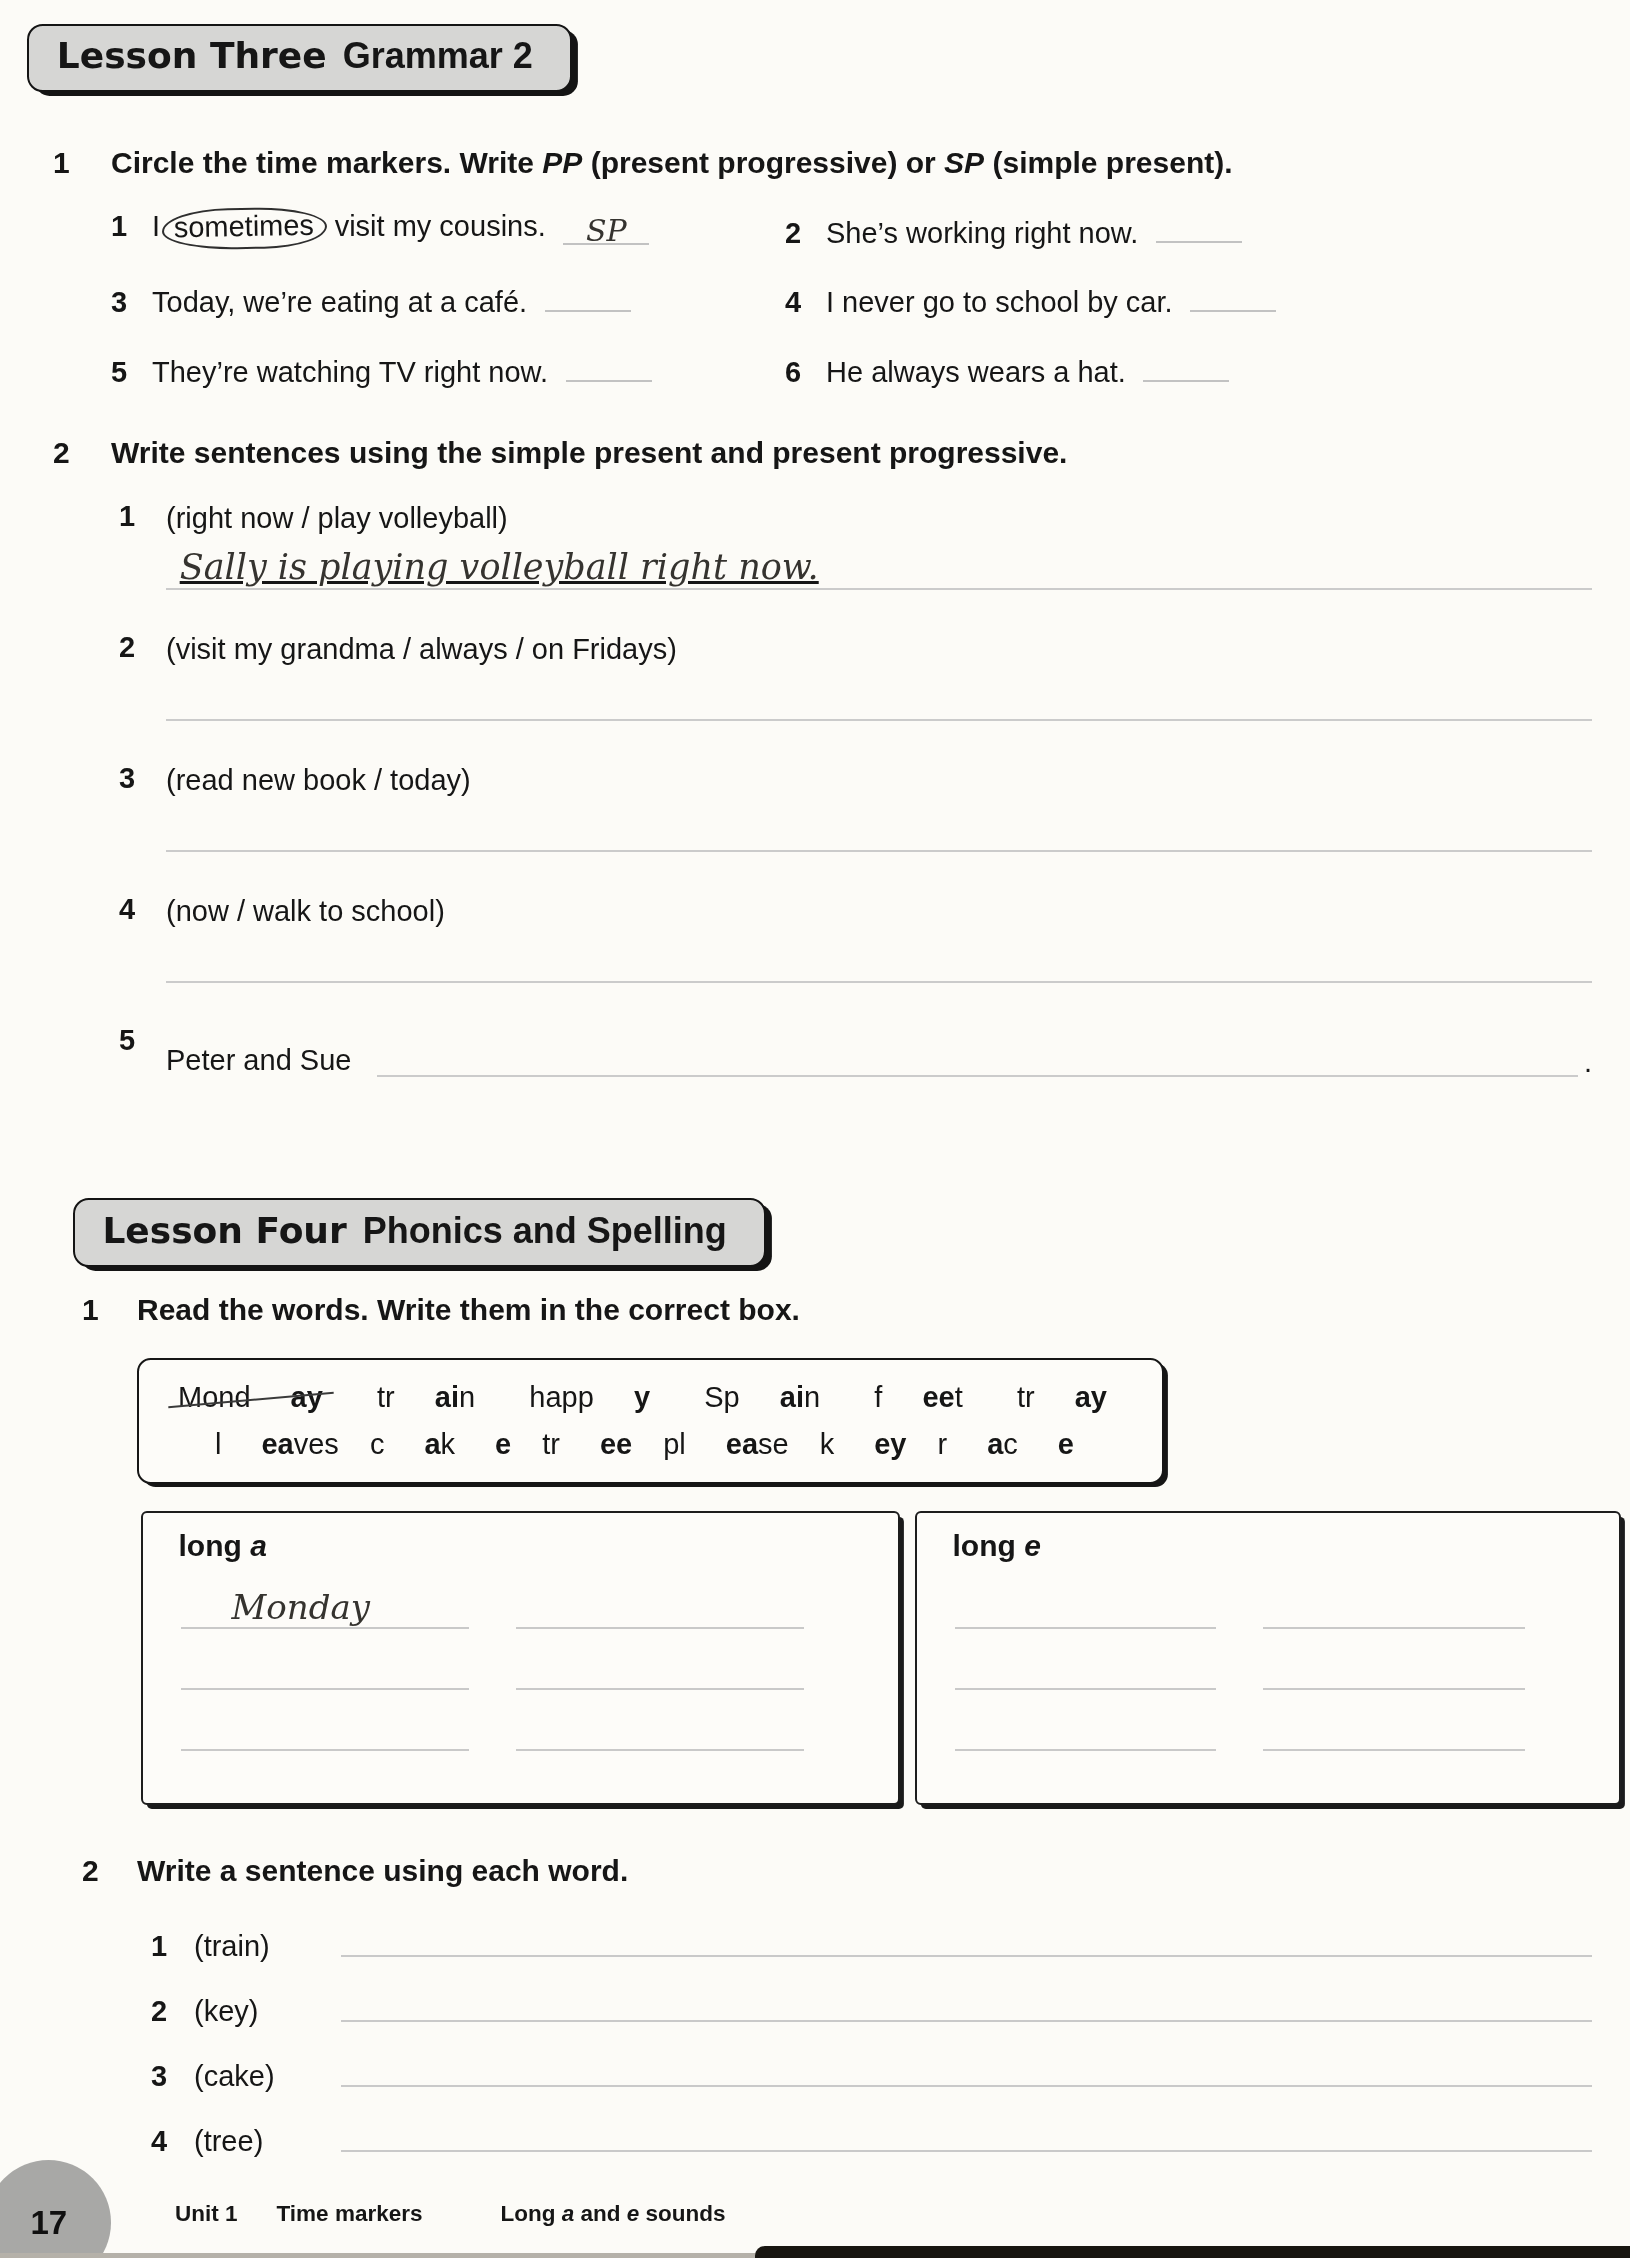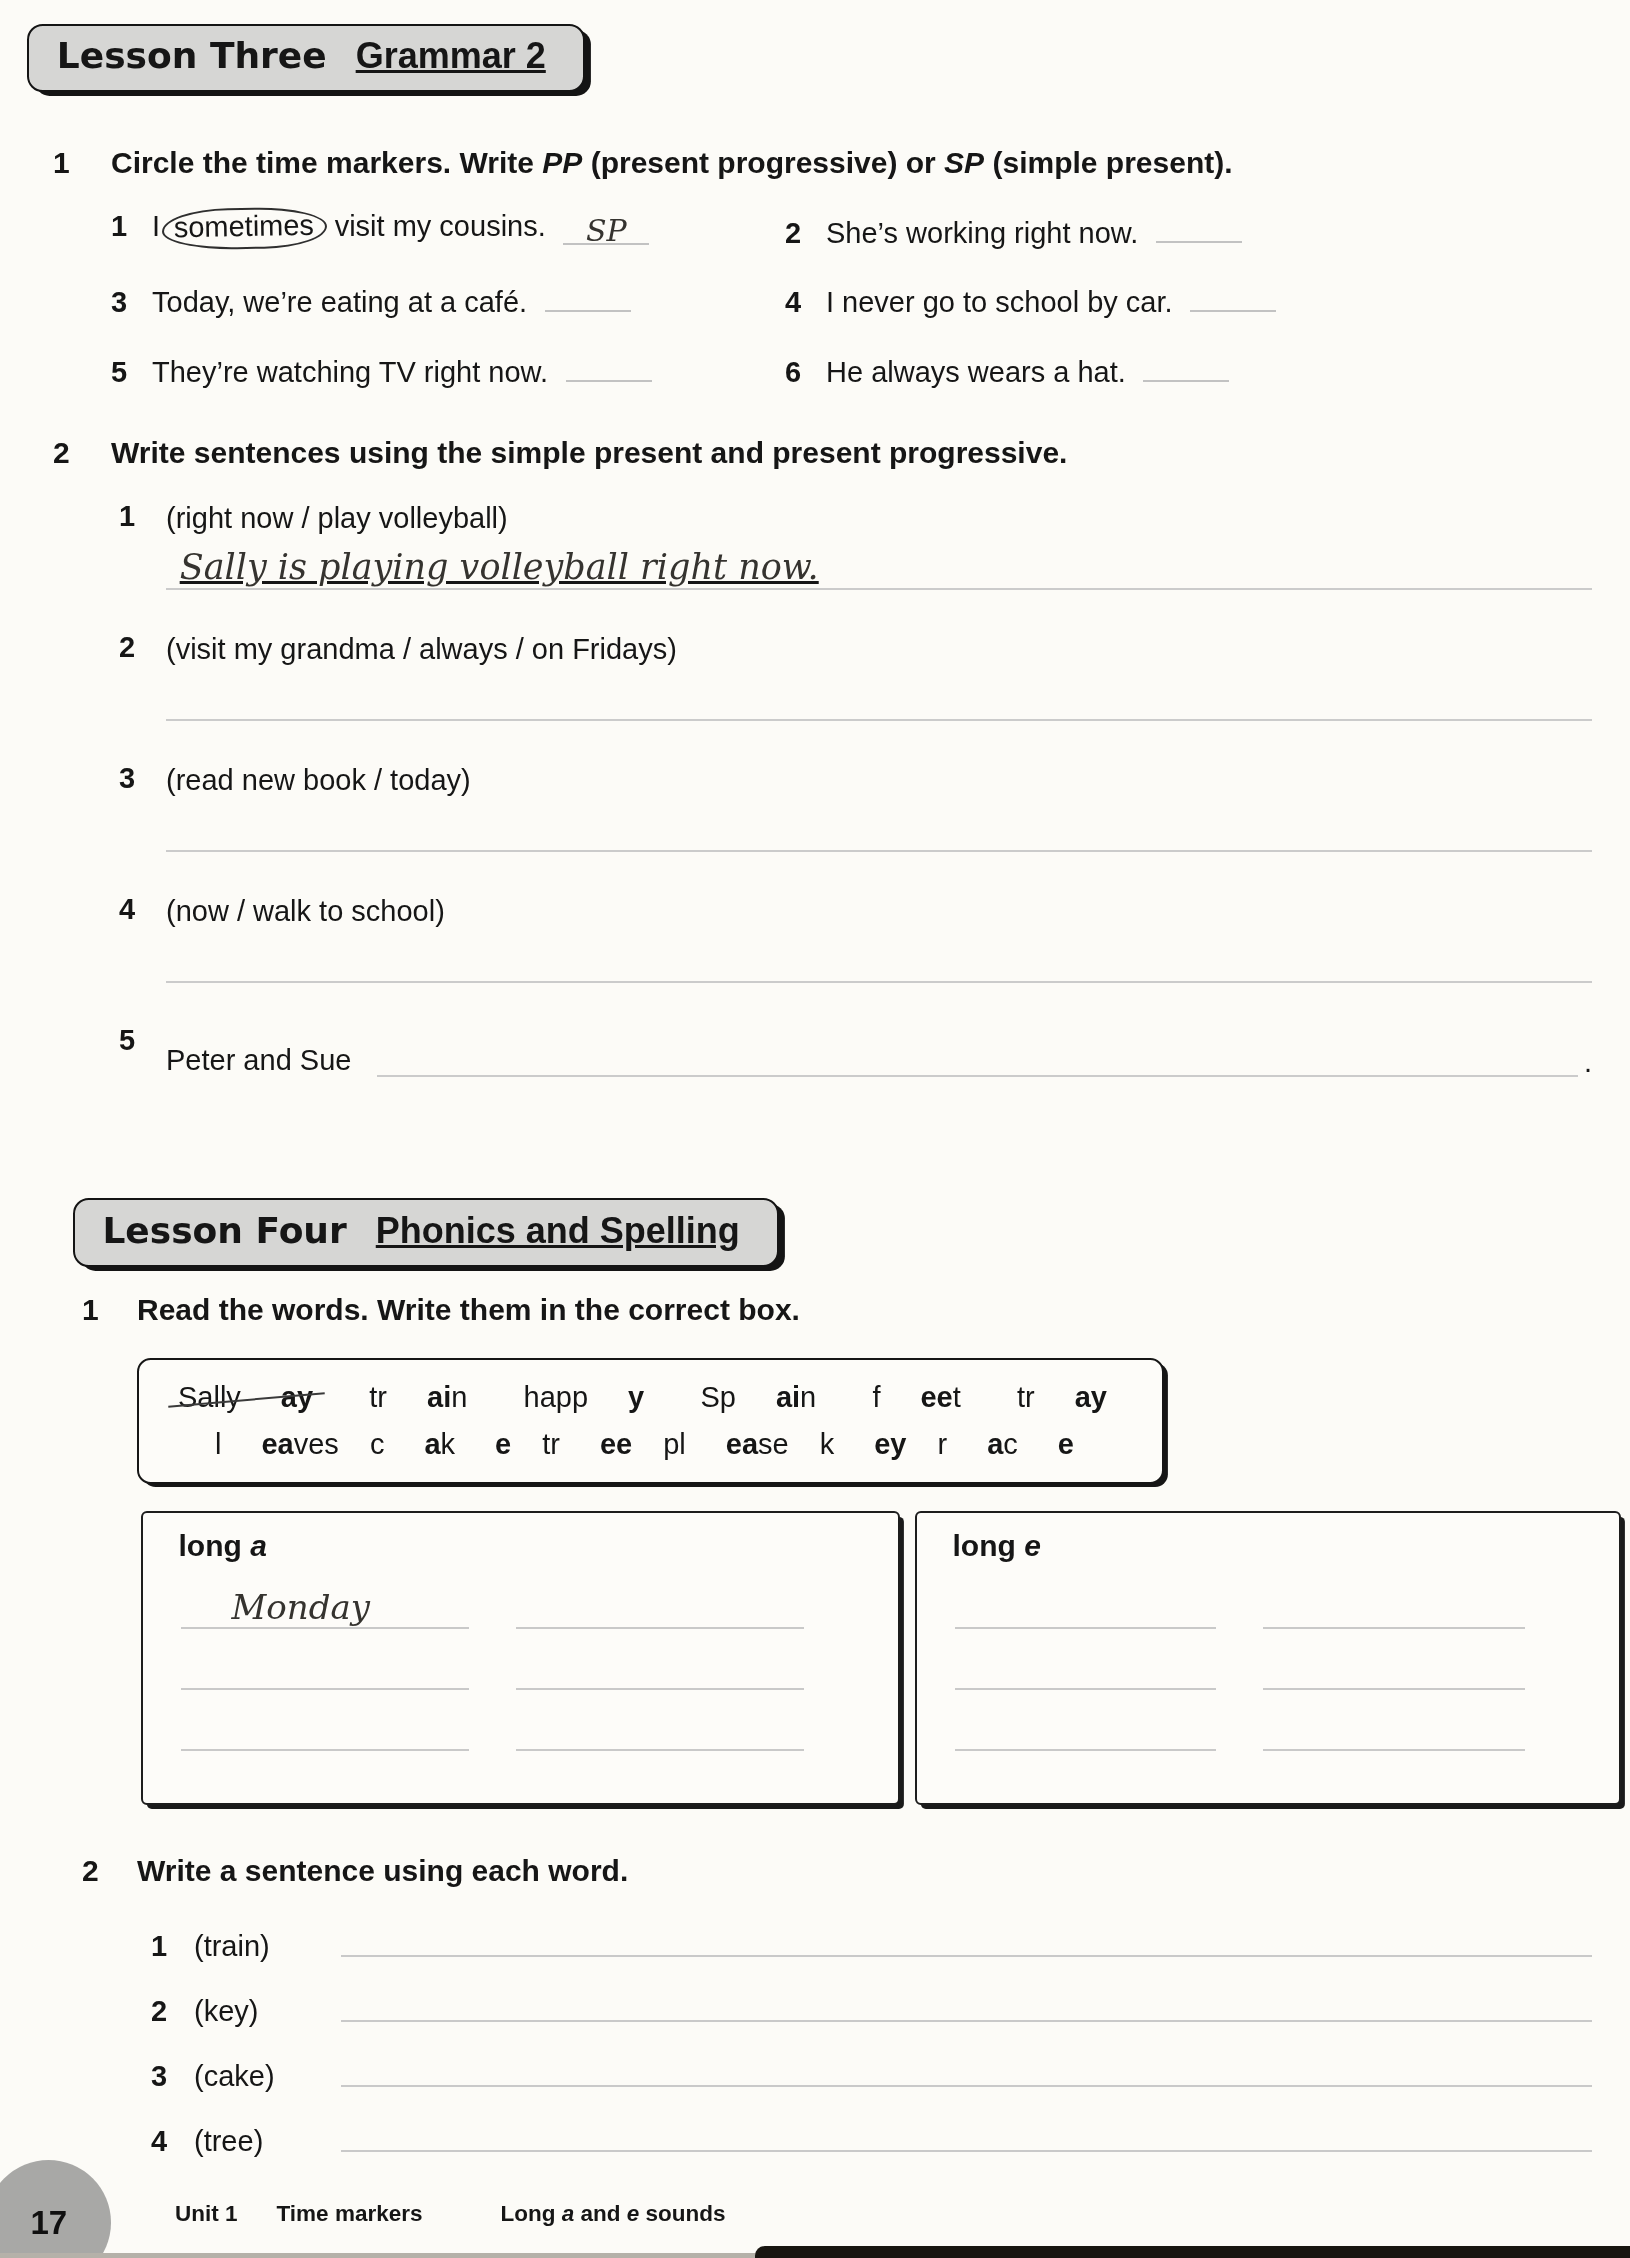--- a/index.html
+++ b/index.html
@@ -9,21 +9,21 @@
   }
   .page { position:absolute; inset:0; background:#fcfbf7; }
 
   
   .lesson-header {
     position:absolute; background:#d6d6d4; border:2.9px solid #141414;
     border-radius:15.7px; padding:8.8px 37px 12.7px 27.4px;
     box-shadow:6.9px 4.9px 0 -1px #141414; font-size:36px; line-height:1.2; white-space:nowrap;
   }
   .lh-bold { font-family:"DejaVu Sans", sans-serif; font-weight:bold; }
-  .lh-rest { font-weight:bold; margin-left:29px;text-decoration:underline; }
+  .lh-rest { font-weight:bold; margin-left:16px; }
 
   
   .ex-head { position:absolute; display:flex; font-weight:bold; font-size:30px; line-height:1.3; right:39px; }
   .ex-num { flex:none; width:58px; }
   .itb { font-style:italic; }
 
   
   .g-items {
     position:absolute; left:111px; top:208px; right:29px;
     display:grid; grid-template-columns:674px 1fr; row-gap:27.4px; font-size:29px;
@@ -202,21 +202,21 @@
     <span class="lh-bold">Lesson Four</span><span class="lh-rest">Phonics and Spelling</span>
   </div>
 
   <div class="ex-head" style="left:82px; top:1290px;">
     <span class="ex-num" style="width:55px;">1</span>
     <div>Read the words. Write them in the correct box.</div>
   </div>
 
   <div class="word-box">
       <div class="word-row word-row-0">
-        <span class="wbword struck"><span>Sally</span><span class="bold">ay</span></span>
+        <span class="wbword struck"><span>Mond</span><span class="bold">ay</span></span>
         <span class="wbword"><span>tr</span><span class="bold">ai</span><span>n</span></span>
         <span class="wbword"><span>happ</span><span class="bold">y</span></span>
         <span class="wbword"><span>Sp</span><span class="bold">ai</span><span>n</span></span>
         <span class="wbword"><span>f</span><span class="bold">ee</span><span>t</span></span>
         <span class="wbword"><span>tr</span><span class="bold">ay</span></span>
       </div>
       <div class="word-row word-row-1">
         <span class="wbword"><span>l</span><span class="bold">ea</span><span>ves</span></span>
         <span class="wbword"><span>c</span><span class="bold">a</span><span>k</span><span class="bold">e</span></span>
         <span class="wbword"><span>tr</span><span class="bold">ee</span></span>

